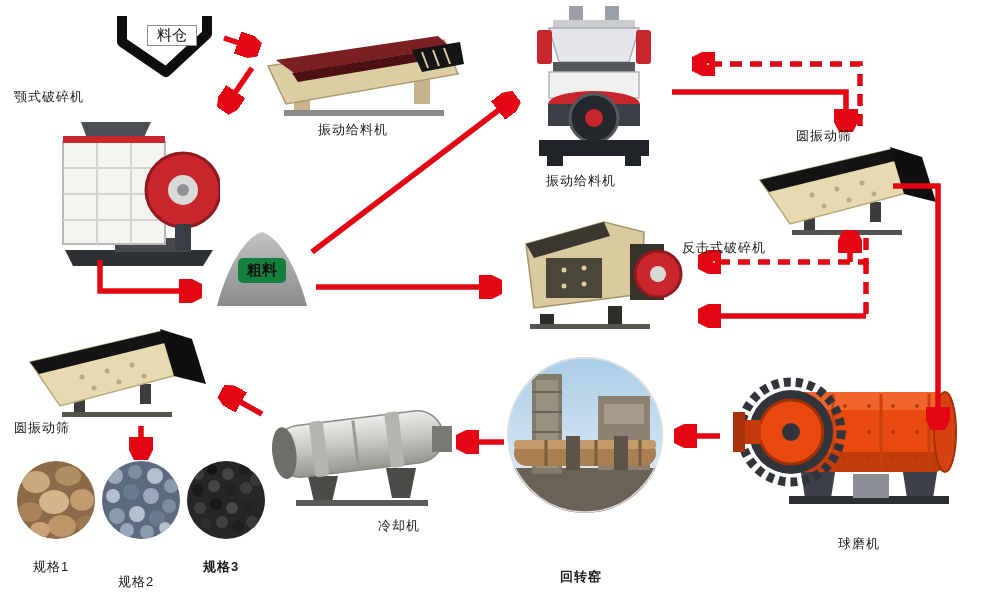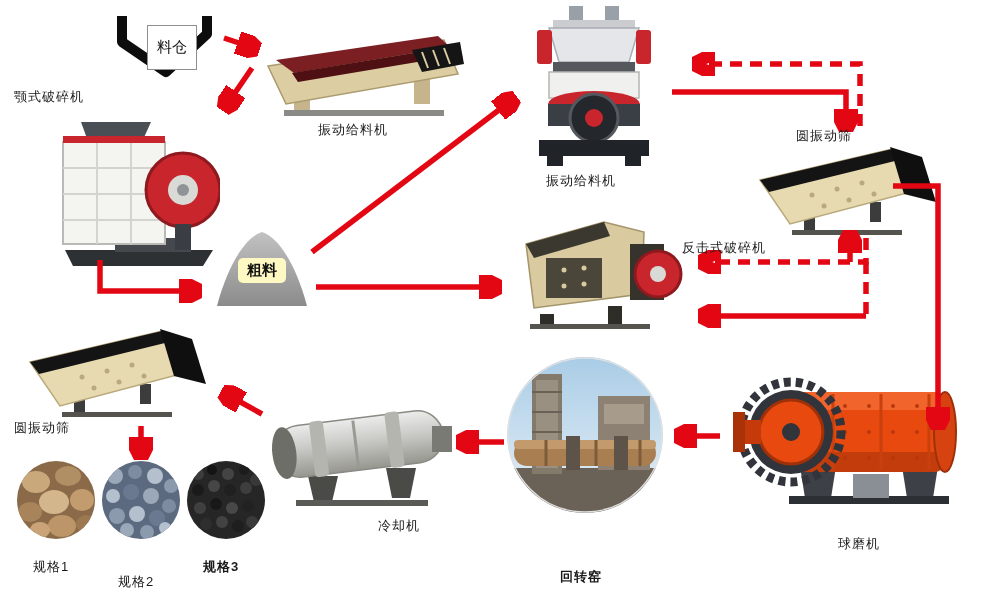--- a/index.html
+++ b/index.html
@@ -6,22 +6,22 @@
   html,body{margin:0;padding:0;background:#fff;}
   body{font-family:"Liberation Sans",sans-serif;}
   #canvas{position:relative;width:1000px;height:608px;background:#fff;overflow:hidden;}
   .node{position:absolute;z-index:2;}
   #arrows{position:absolute;left:0;top:0;z-index:5;pointer-events:none;}
   #arrows path{stroke:var(--arrow);stroke-width:5.5;fill:none;}
   #arrows path.dash{stroke-dasharray:12 8;}
   .ah{fill:var(--arrow);}
   .lbl{position:absolute;z-index:6;font-size:13px;color:#1a1a1a;letter-spacing:1px;white-space:nowrap;}
   .lbl-box{position:absolute;z-index:7;background:#fff;border:1px solid #8f8f8f;
-           padding:12px 9px;font-size:15px;color:#111;white-space:nowrap;}
-  .coarse-box{position:absolute;z-index:7;background:#fef9c3;border-radius:5px;
+           padding:0 9px;font-size:15px;color:#111;white-space:nowrap;}
+  .coarse-box{position:absolute;z-index:7;background:#15803d;border-radius:5px;
            padding:3px 9px;font-size:15px;font-weight:bold;color:#111;white-space:nowrap;}
 </style>
 </head>
 <body>
 
 <div id="canvas">
 
   <svg id="arrows" width="1000" height="608" viewBox="0 0 1000 608">
     <defs>
       <marker id="ahm" viewBox="0 0 10 10" refX="7.5" refY="5" markerWidth="4.2" markerHeight="4.2" orient="auto-start-reverse">

